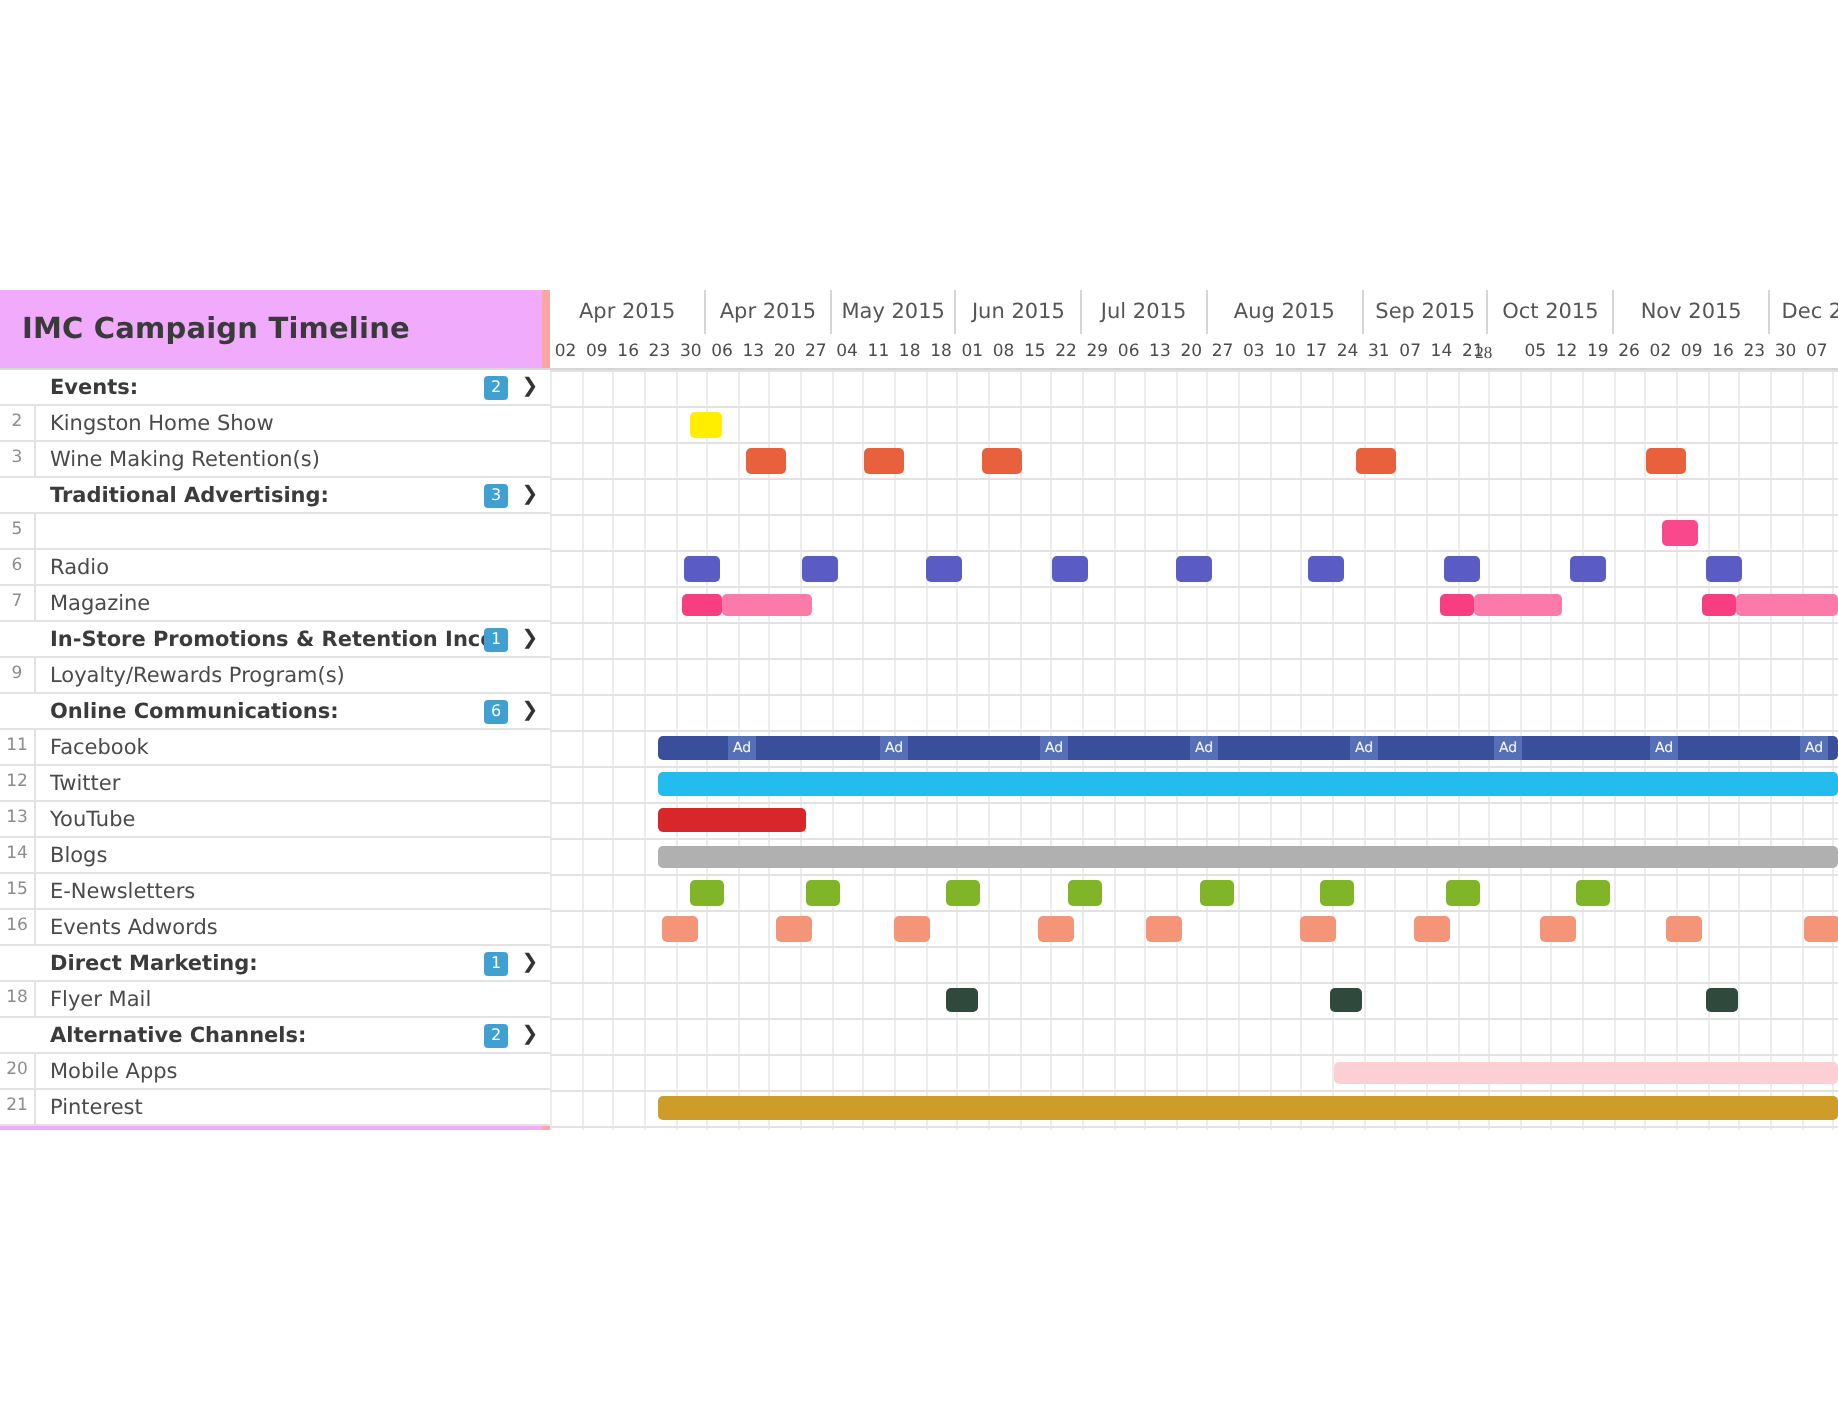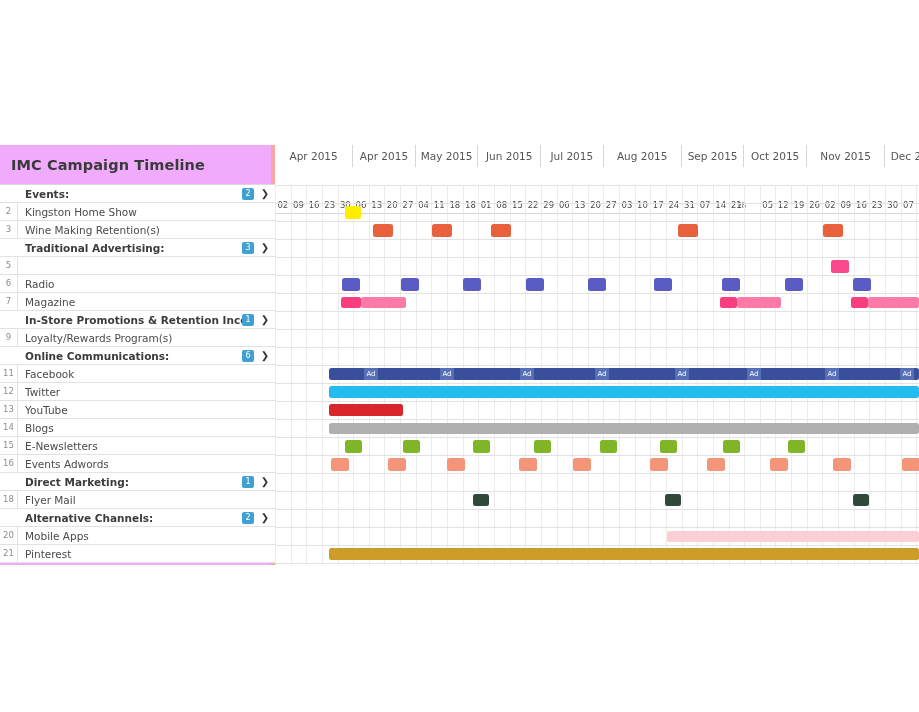--- a/index.html
+++ b/index.html
@@ -136,21 +136,20 @@
     display: flex;
     align-items: center;
     justify-content: center;
   }
   .days {
     position: absolute;
     left: 0; top: 22px;
     height: 18px;
     width: 100%;
     border-bottom: 1px solid #d6d6d6;
-    margin-top: 29px;
   }
   .day {
     position: absolute;
     top: 0;
     height: 18px;
     font-size: 8.5px;
     color: #4c4c4c;
     display: flex;
     align-items: center;
     justify-content: center;

